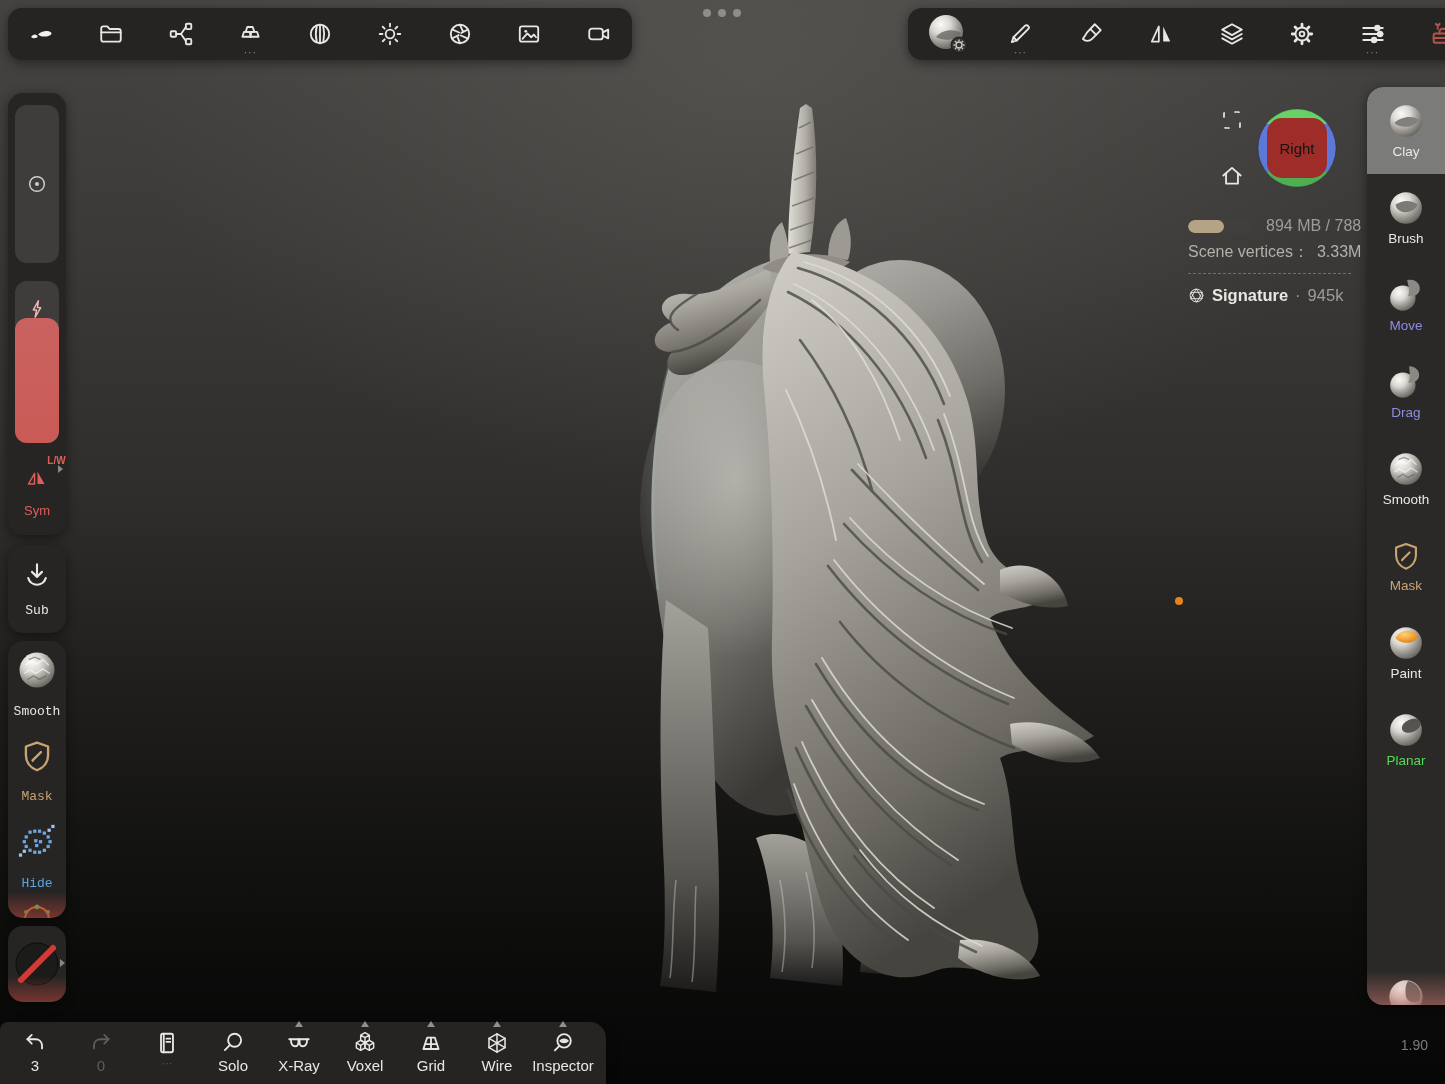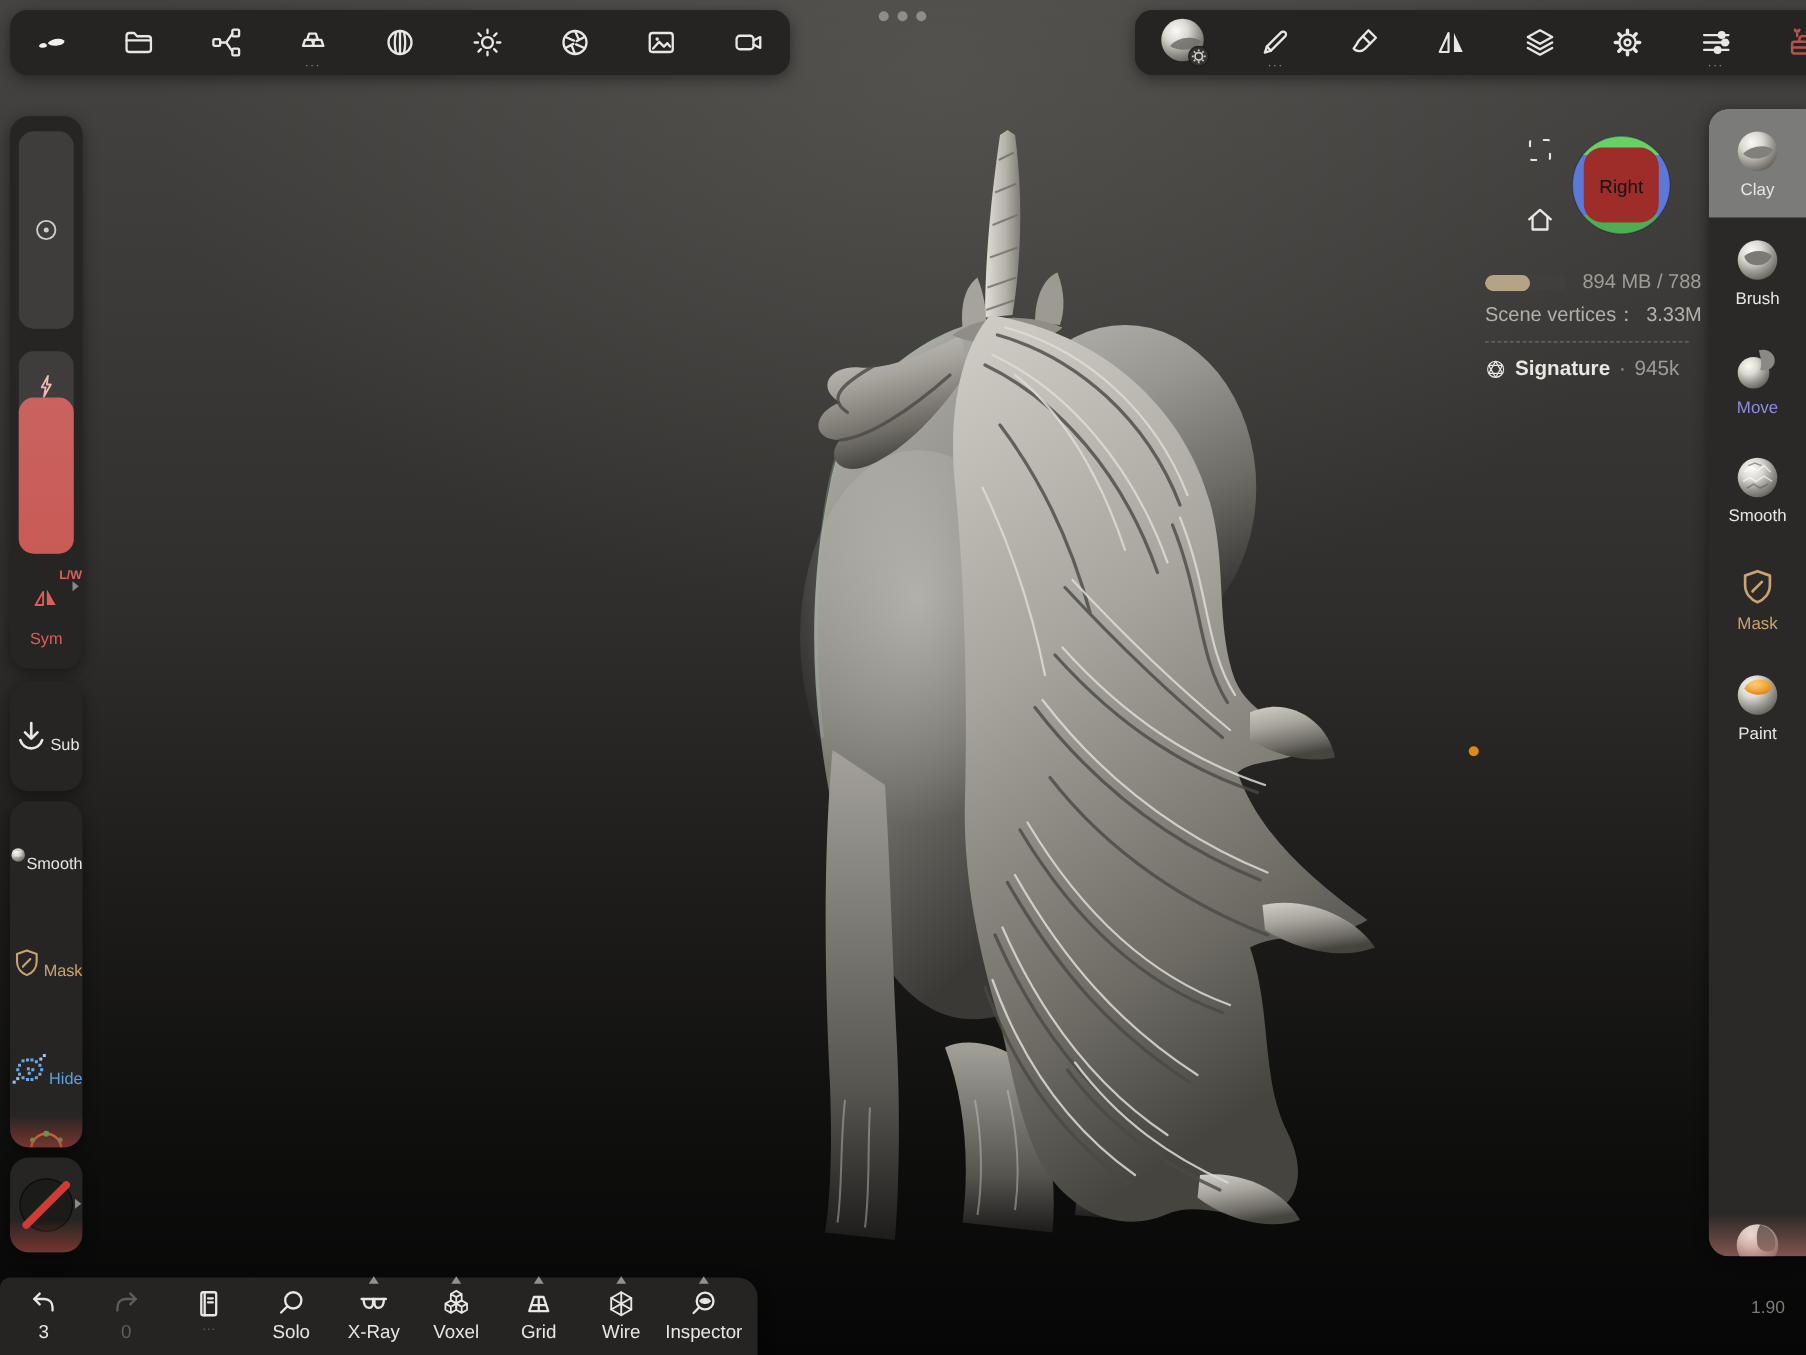--- a/index.html
+++ b/index.html
@@ -34,21 +34,21 @@
   .slider1{margin-top:12px;height:158px;display:flex;align-items:center;justify-content:center;}
   .slider2{margin-top:18px;height:162px;}
   .redfill{position:absolute;left:0;right:0;bottom:0;height:77%;border-radius:12px;background:linear-gradient(180deg,#c96360,#ca5a55);}
   .bolt{position:absolute;left:0;right:0;top:16px;display:flex;justify-content:center;}
   .symwrap{margin-top:12px;display:flex;flex-direction:column;align-items:center;position:relative;}
   .lw{font-size:10px;font-weight:bold;color:#dd5f5a;margin-left:16px;padding-left:23px;}
   .caret-r{width:0;height:0;border-top:4px solid transparent;border-bottom:4px solid transparent;border-left:5px solid #8b8885;position:absolute;}
   .lbl{font-size:13px;margin-top:13px;}
   .c-white{color:#e9e7e3}.c-red{color:#dd5f5a}.c-tan{color:#c9a471}.c-blue{color:#58a4e4}
   .c-purple{color:#8f8ce4}.c-yellow{color:#e9e66e}.c-green{color:#4fdc55}.c-dim{color:#5f5d59}
-  .litem{display:flex;flex-direction:row;align-items:center;justify-content:center;}
+  .litem{display:flex;flex-direction:column;align-items:center;justify-content:center;font-family:Liberation Mono, monospace;}
   .lc2 .litem{height:88px;}
   .lc3 .litem{height:86px;}
   .redfade{position:absolute;left:0;right:0;bottom:0;height:26px;background:linear-gradient(180deg,rgba(150,45,38,0),rgba(163,62,54,.65));pointer-events:none;}
   .gizmoPeek{position:absolute;bottom:0;left:7px;width:44px;height:15px;overflow:hidden;}
   .nomat{position:relative;width:100%;height:100%;display:flex;align-items:center;justify-content:center;}
   
   .rc{position:absolute;right:0;top:87px;width:78px;height:918px;background:#2a2928;border-radius:16px 0 0 16px;box-shadow:0 3px 12px rgba(0,0,0,.45);overflow:hidden;}
   .tool{height:87px;display:flex;flex-direction:column;align-items:center;justify-content:center;gap:4px;position:relative;}
   .tool.selected{background:#7b7b7a;border-radius:16px 0 0 0;}
   .tool .lbl{margin-top:0;font-size:13.5px;}
@@ -471,20 +471,27 @@
     </div>
     <div class="tool">
       <svg width="38" height="38" viewBox="0 0 36 36">
           <circle cx="15" cy="21" r="12" fill="url(#gSphere)"></circle>
           <path d="M19,4 C26,2 32,7 31,13 C30,18 25,20 20,19 C22,14 20,8 19,4 Z" fill="#8b8983"></path>
         </svg>
       <span class="lbl c-purple">Move</span>
     </div>
     <div class="tool">
       <svg width="38" height="38" viewBox="0 0 36 36">
+          <circle cx="15" cy="21" r="12" fill="url(#gSphere)"></circle>
+          <path d="M21,3 C28,3 32,9 30,14 C28,18 24,19.5 20,18.5 C23,13 21,7 21,3 Z" fill="#8b8983"></path>
+        </svg>
+      <span class="lbl c-purple">Drag</span>
+    </div>
+    <div class="tool">
+      <svg width="38" height="38" viewBox="0 0 36 36">
           <circle cx="18" cy="18" r="15" fill="url(#gSphere)"></circle>
           <g stroke="#ffffff" stroke-opacity=".6" stroke-width="1.2" fill="none">
             <path d="M8,14 L13,10 L18,13 L23,9 L28,14"></path>
             <path d="M7,21 L12,18 L17,21 L23,17 L29,21"></path>
           </g>
           <g stroke="#55534e" stroke-opacity=".55" stroke-width="1.2" fill="none">
             <path d="M10,26 L15,23 L20,26 L26,23"></path>
             <path d="M11,9 L16,7 L21,9"></path>
           </g>
         </svg>
@@ -498,20 +505,27 @@
         </svg>
       <span class="lbl c-tan">Mask</span>
     </div>
     <div class="tool">
       <svg width="38" height="38" viewBox="0 0 36 36">
           <circle cx="18" cy="18" r="15" fill="url(#gSphere)"></circle>
           <path d="M8,13 C11,6 23,4 28,9.5 C30,12.5 27.5,16.5 22,17.5 C16.5,18.5 10,16.5 8,13 Z" fill="url(#gOrange)"></path>
         </svg>
       <span class="lbl c-white">Paint</span>
     </div>
+    <div class="tool">
+      <svg width="38" height="38" viewBox="0 0 36 36">
+          <circle cx="18" cy="18" r="15" fill="url(#gSphere)"></circle>
+          <ellipse cx="23" cy="14" rx="9.5" ry="6" fill="#565450" transform="rotate(-24 23 14)"></ellipse>
+        </svg>
+      <span class="lbl c-green">Planar</span>
+    </div>
     <div class="flattenPeek">
       <svg width="40" height="40" viewBox="0 0 36 36">
           <circle cx="18" cy="18" r="15" fill="url(#gSphere)"></circle>
           <path d="M20,3.5 C28,5 33,13 30,21 C26,24 20,23 18,18 C17,12 17.5,7 20,3.5 Z" fill="#5e5c57"></path>
         </svg>
     </div>
     <div class="rfade"></div>
   </div>
 
   <div class="panel tb bb">

